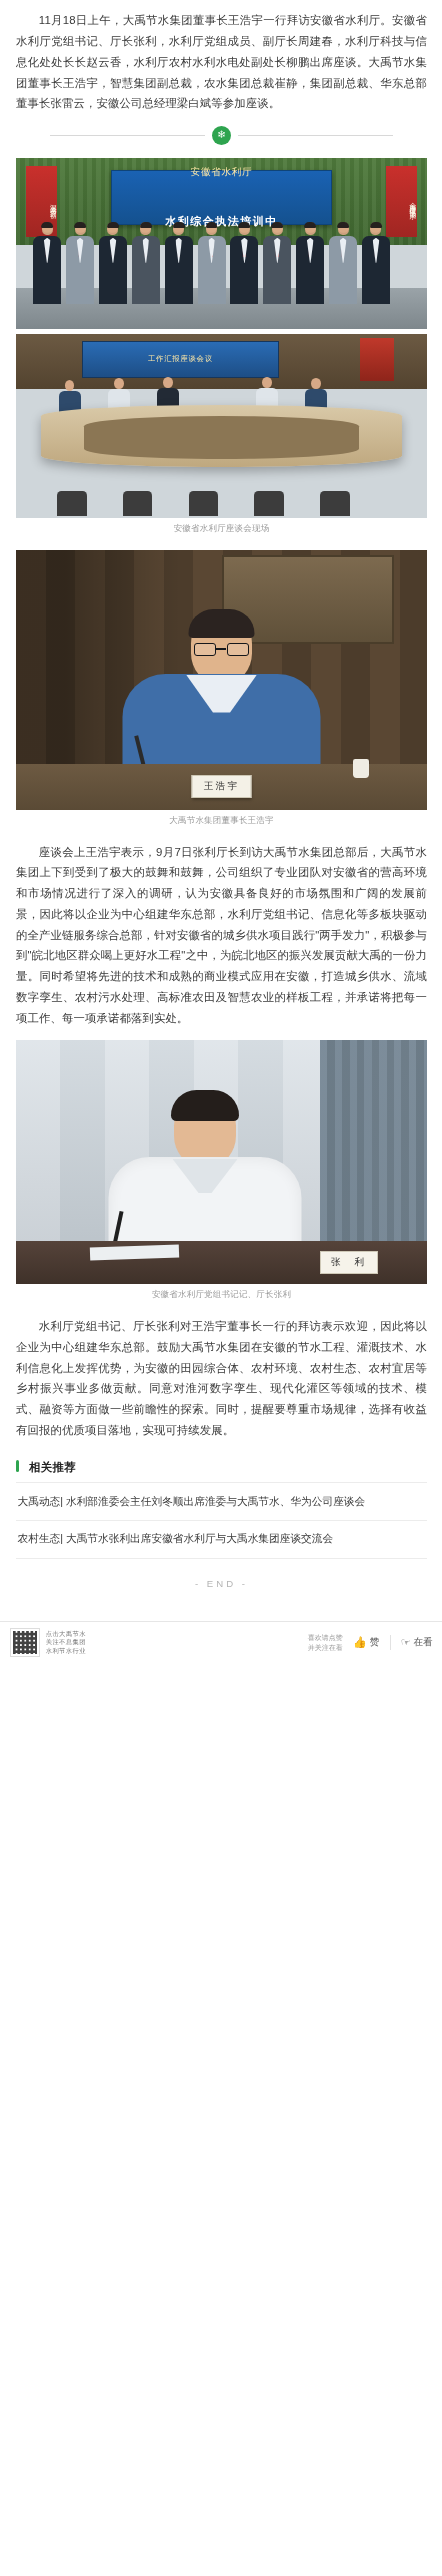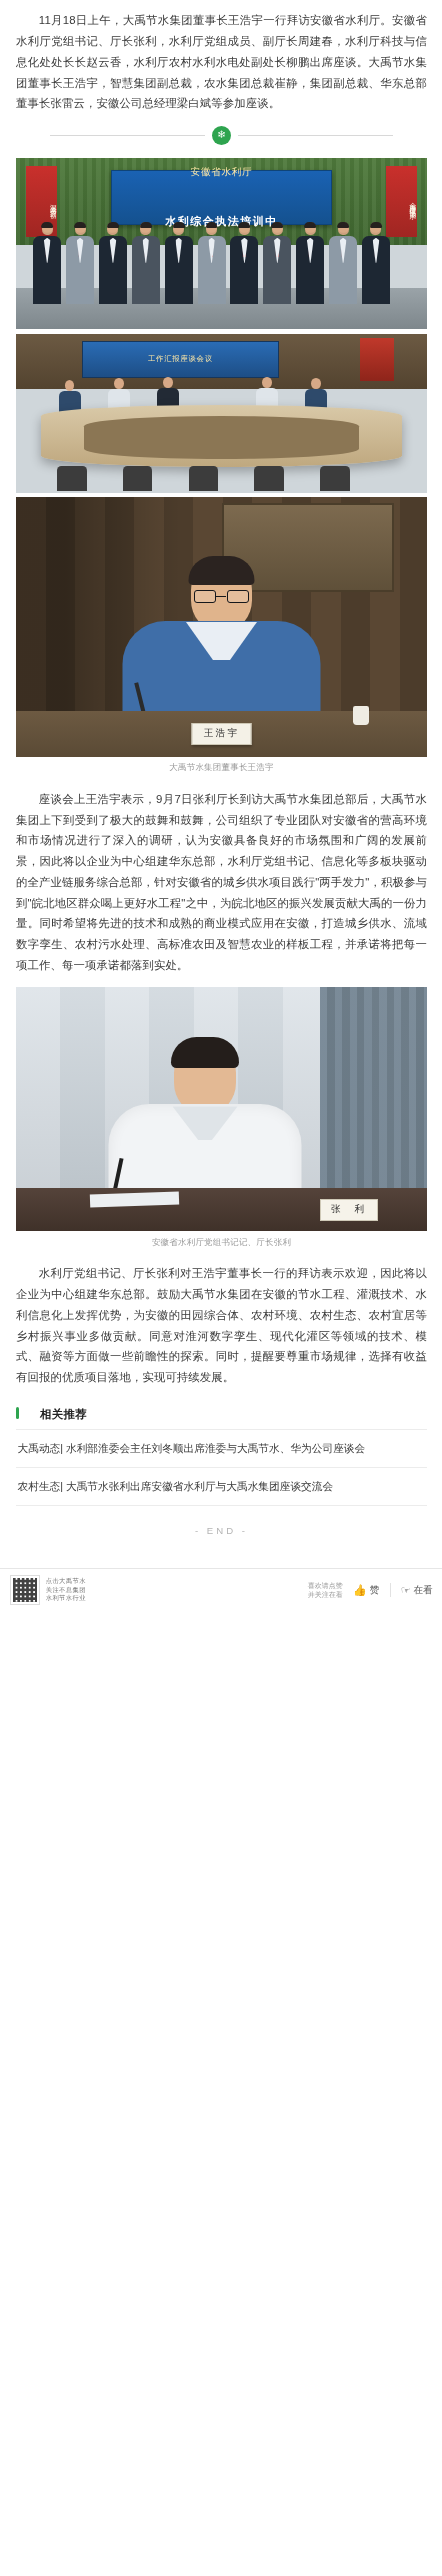--- a/index.html
+++ b/index.html
@@ -122,21 +122,21 @@
     clip-path: polygon(50% 0, 100% 10%, 55% 100%, 45% 100%, 0 10%);
   }
   .person .body::before {
     content:""; position:absolute; top: 4.4px; left:50%; transform:translateX(-50%);
     width:2.2px; height:16px; background:#a62b2b;
   }
   .person.light .body { background:#8d9aa6; }
   .person.gray .body { background:#4a545f; }
 
   
-  .photo2 { height: 159px; background: linear-gradient(#cbbfae, #a2937f); }
+  .photo2 { height: 184px; background: linear-gradient(#cbbfae, #a2937f); }
   .p2-backwall {
     position:absolute; left:0; right:0; top:0; height: 55px;
     background: linear-gradient(#6c5a43, #53432f);
   }
   .p2-screen {
     position:absolute; left: 16%; top: 7.4px; width: 48%; height: 37px;
     background: linear-gradient(#2a6cb5,#1d4e86);
     border: 1.5px solid #16365c; color: #ffe9a8;
     font-size: 7.4px; display:flex; align-items:center; justify-content:center;
     letter-spacing: 0.7px;
@@ -285,21 +285,21 @@
     position:absolute; left: 24%; bottom: 29.5px; width: 4.4px; height: 44px;
     background:#1f1f1f; transform: rotate(12deg);
   }
   .p4-docs {
     position:absolute; left: 18%; bottom: 25px; width: 89px; height: 13.3px;
     background:#eceff1; transform: rotate(-2deg);
   }
 
   
   .rel-head {
-    display: flex; align-items: flex-start; gap: 21px;
+    display: flex; align-items: flex-start; gap: 10px;
     margin: 19px 0 7.4px 0;
   }
   .rel-head .bar {
     width: 3px; height: 12.5px; background: #2ea44f; border-radius: 1.5px;
   }
   .rel-head .title {
     font-size: 11.4px; color: #222; font-weight: bold; letter-spacing: 0.4px;
   }
   .rel-list { border-top: 0.7px solid #ececec; }
   .rel-item {
@@ -460,20 +460,21 @@
         </div>
       <div class="p2-table">
         <div class="p2-table-in"></div>
       </div>
       <div class="p2-chair" style="left:10%"></div>
       <div class="p2-chair" style="left:26%"></div>
       <div class="p2-chair" style="left:42%"></div>
       <div class="p2-chair" style="left:58%"></div>
       <div class="p2-chair" style="left:74%"></div>
     </div>
+    <div class="caption">安徽省水利厅座谈会现场</div>
   </div>
 
   <div class="figure">
     <div class="frame photo3">
       <div class="p3-bg"></div>
       <div class="p3-panel"></div>
       <div class="p3-person">
         <div class="p3-head"></div>
         <div class="p3-hair"></div>
         <div class="p3-glasses">

